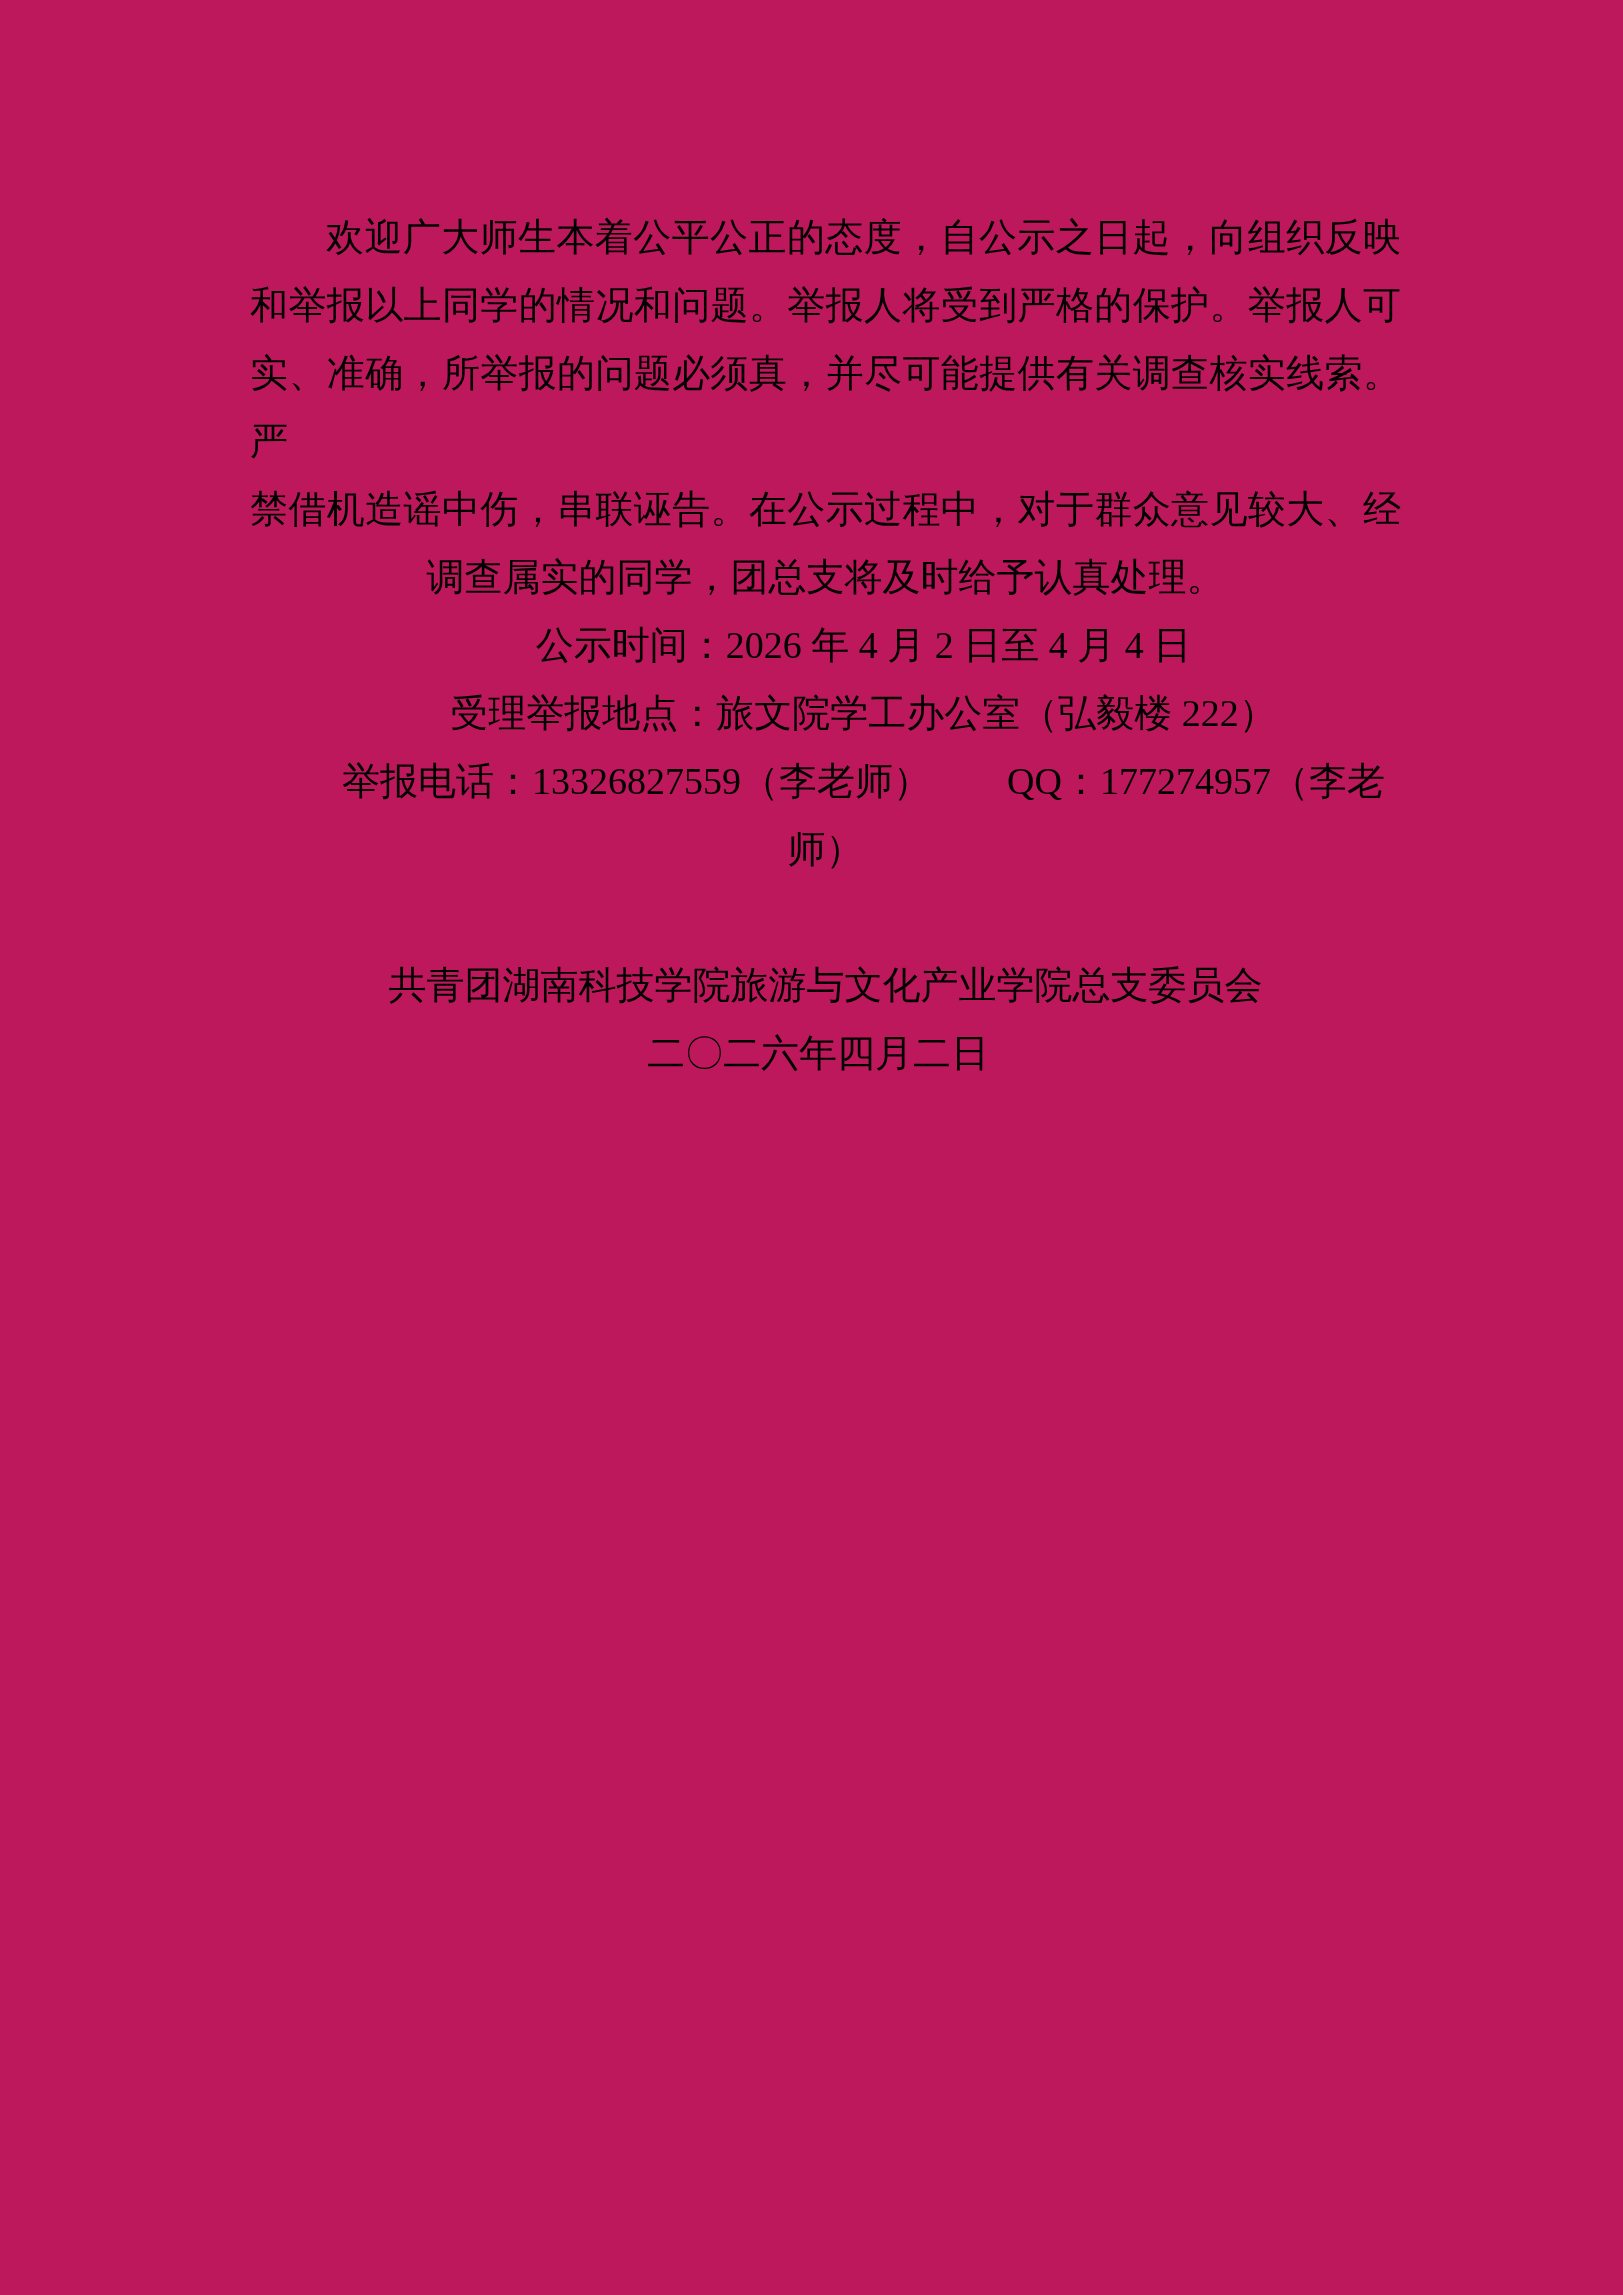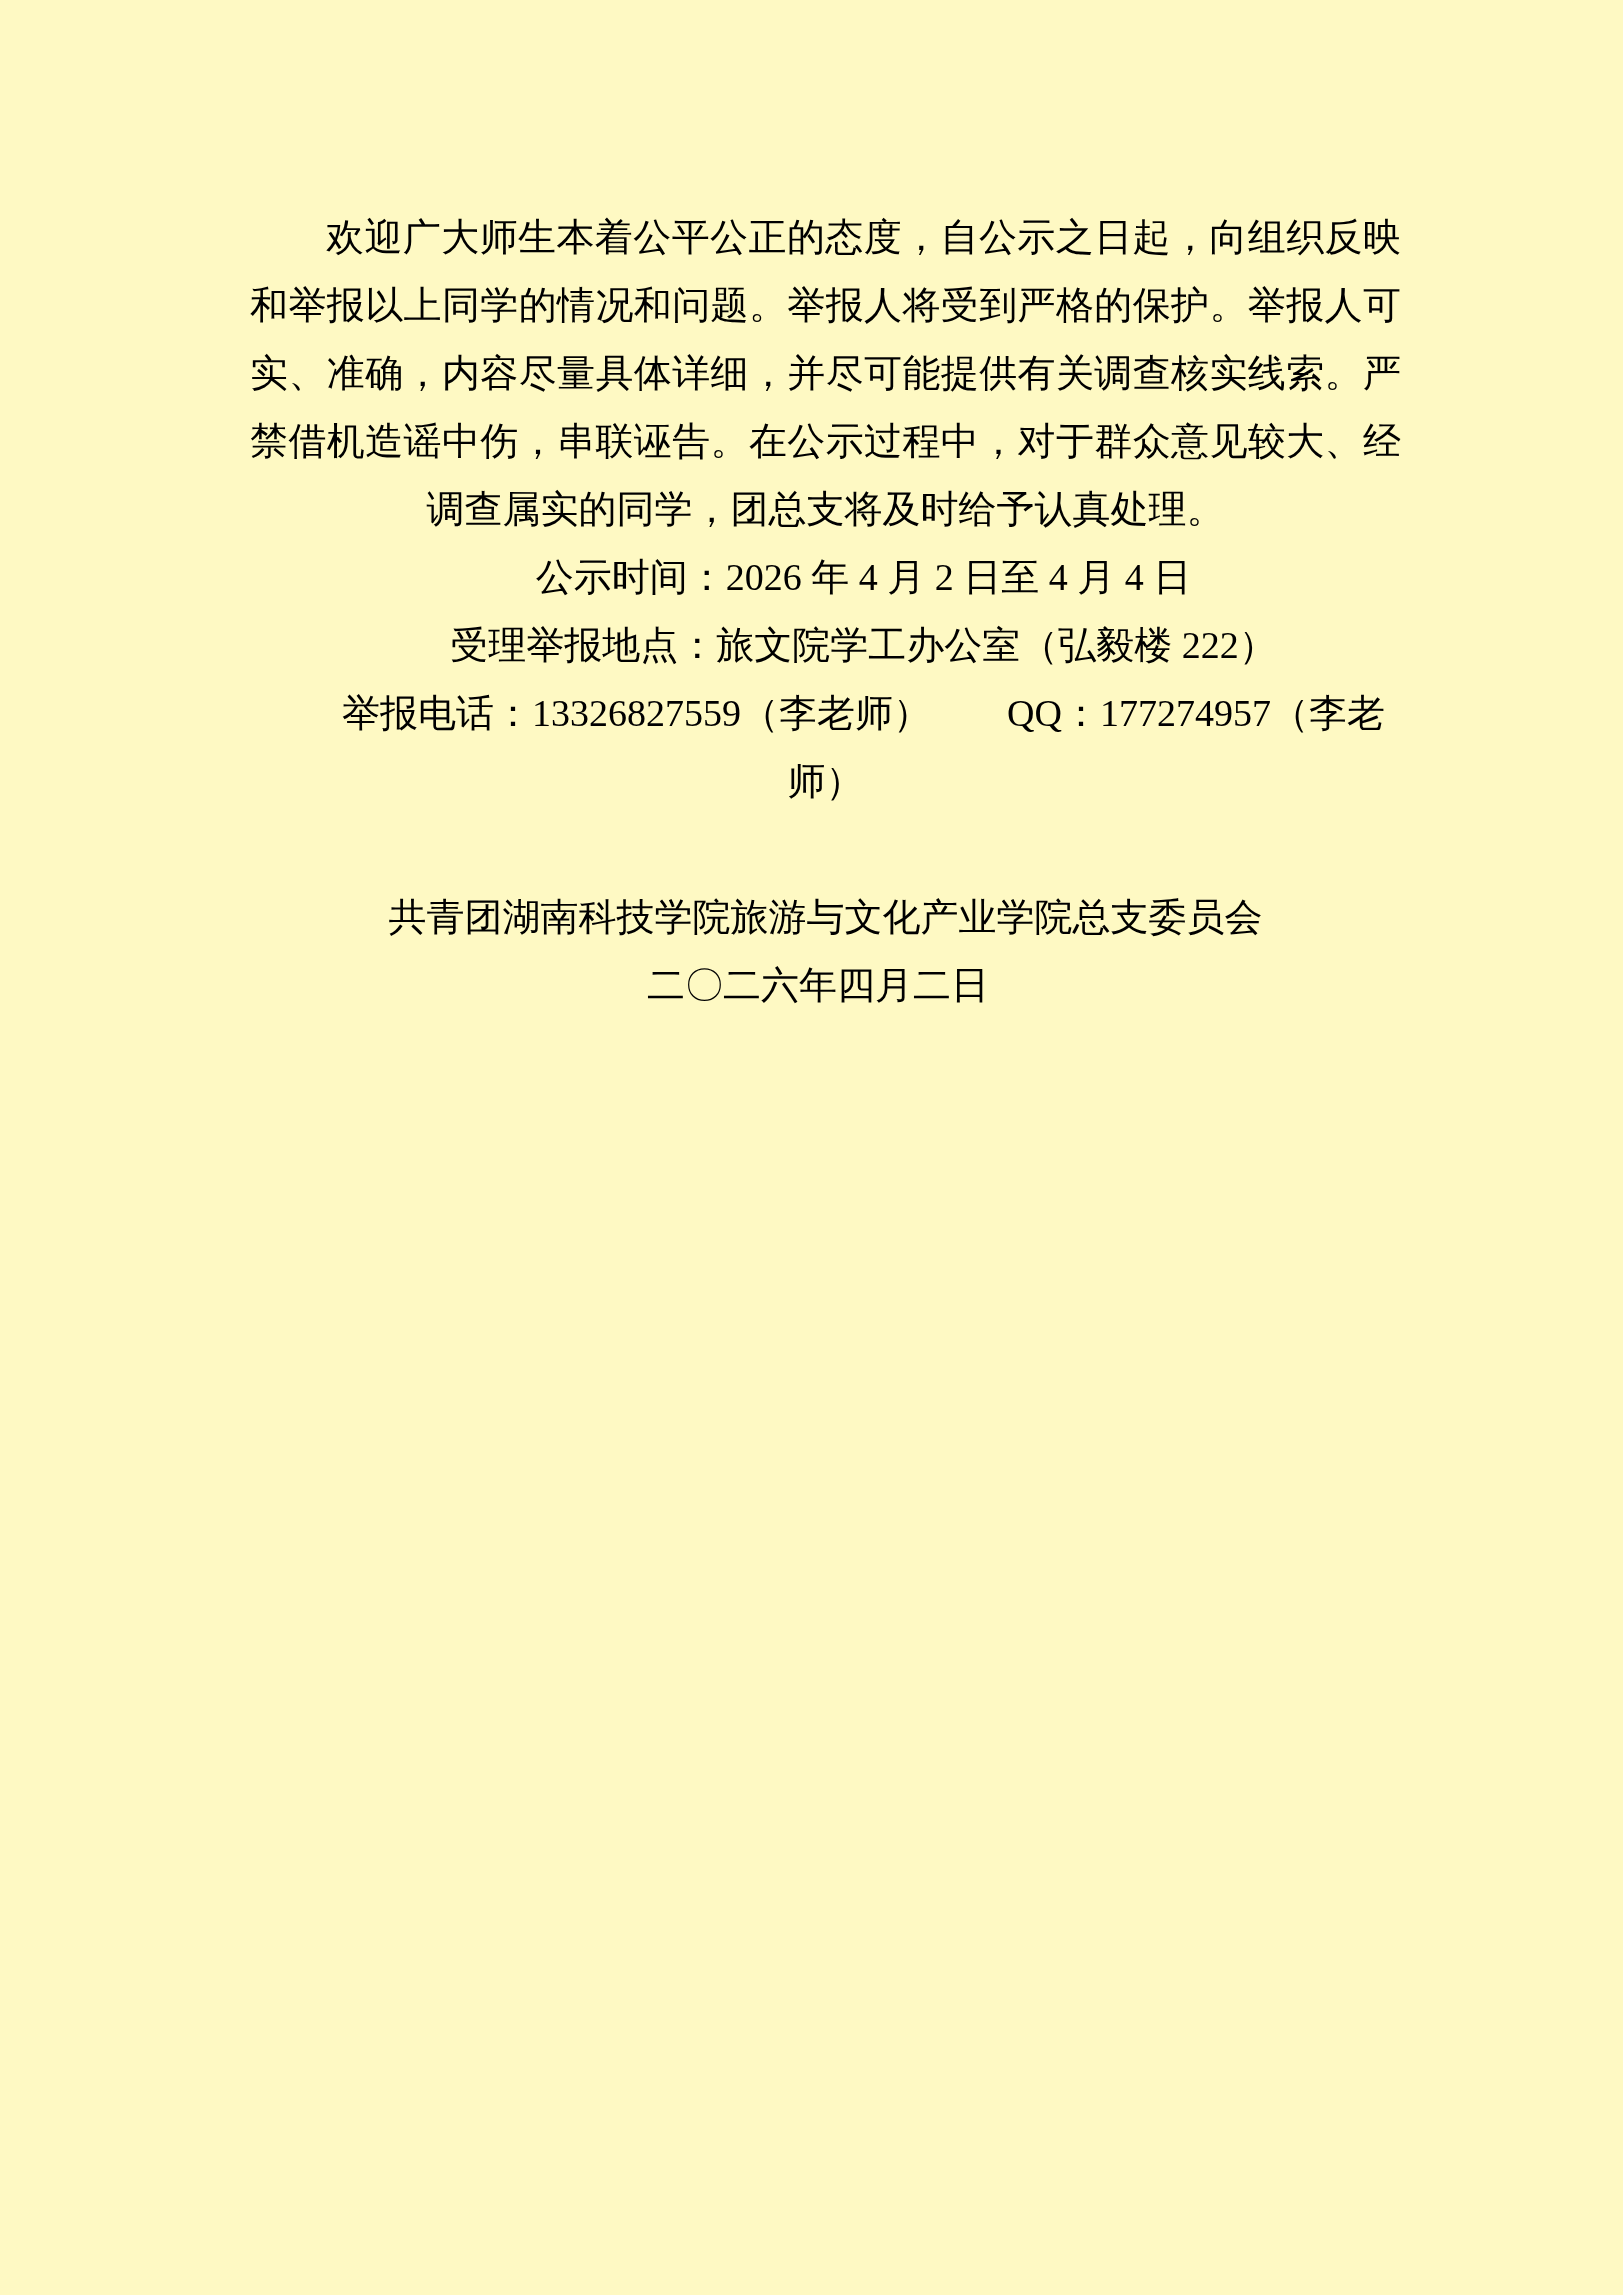--- a/index.html
+++ b/index.html
@@ -4,21 +4,21 @@
 <style>
   html, body {
     margin: 0;
     padding: 0;
     background: #ffffff;
   }
   .page {
     position: relative;
     width: 1623px;
     height: 2295px;
-    background: #fef9c3;
+    background: #be185d;
     color: #000000;
     font-family: "Liberation Serif", "DejaVu Serif", serif;
     overflow: hidden;
   }
   .doc-content {
     position: absolute;
     left: 250px;
     top: 203px;
     width: 1151px;
     font-size: 38px;
@@ -49,21 +49,21 @@
 </style>
 </head>
 <body>
 
 <div class="page">
   <div class="doc-content">
 
     <div>
       <div class="line just indent2">欢迎广大师生本着公平公正的态度，自公示之日起，向组织反映</div>
       <div class="line just">和举报以上同学的情况和问题。举报人将受到严格的保护。举报人可</div>
-      <div class="line just">实、准确，内容尽量具体详细，并尽可能提供有关调查核实线索。严</div>
+      <div class="line just">实、准确，所举报的问题必须真，并尽可能提供有关调查核实线索。严</div>
       <div class="line just">禁借机造谣中伤，串联诬告。在公示过程中，对于群众意见较大、经</div>
       <div class="line">调查属实的同学，团总支将及时给予认真处理。</div>
     </div>
 
     <div class="line indent2">公示时间：2026 年 4 月 2 日至 4 月 4 日</div>
 
     <div class="line indent2">受理举报地点：旅文院学工办公室（弘毅楼 222）</div>
 
     <div class="line indent2">举报电话：13326827559（李老师）　　QQ：177274957（李老师）</div>
 

